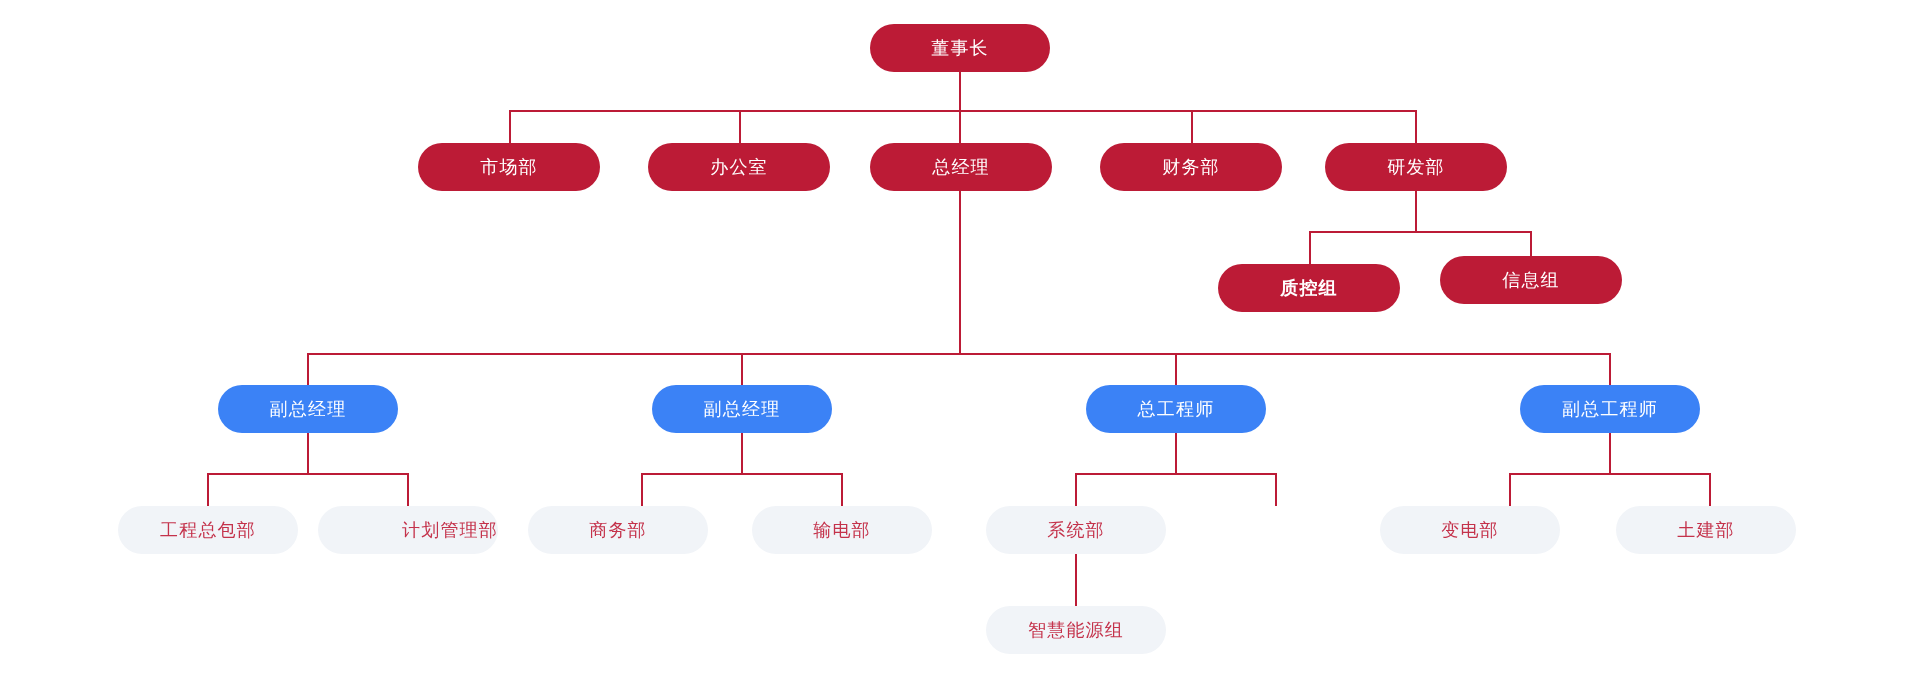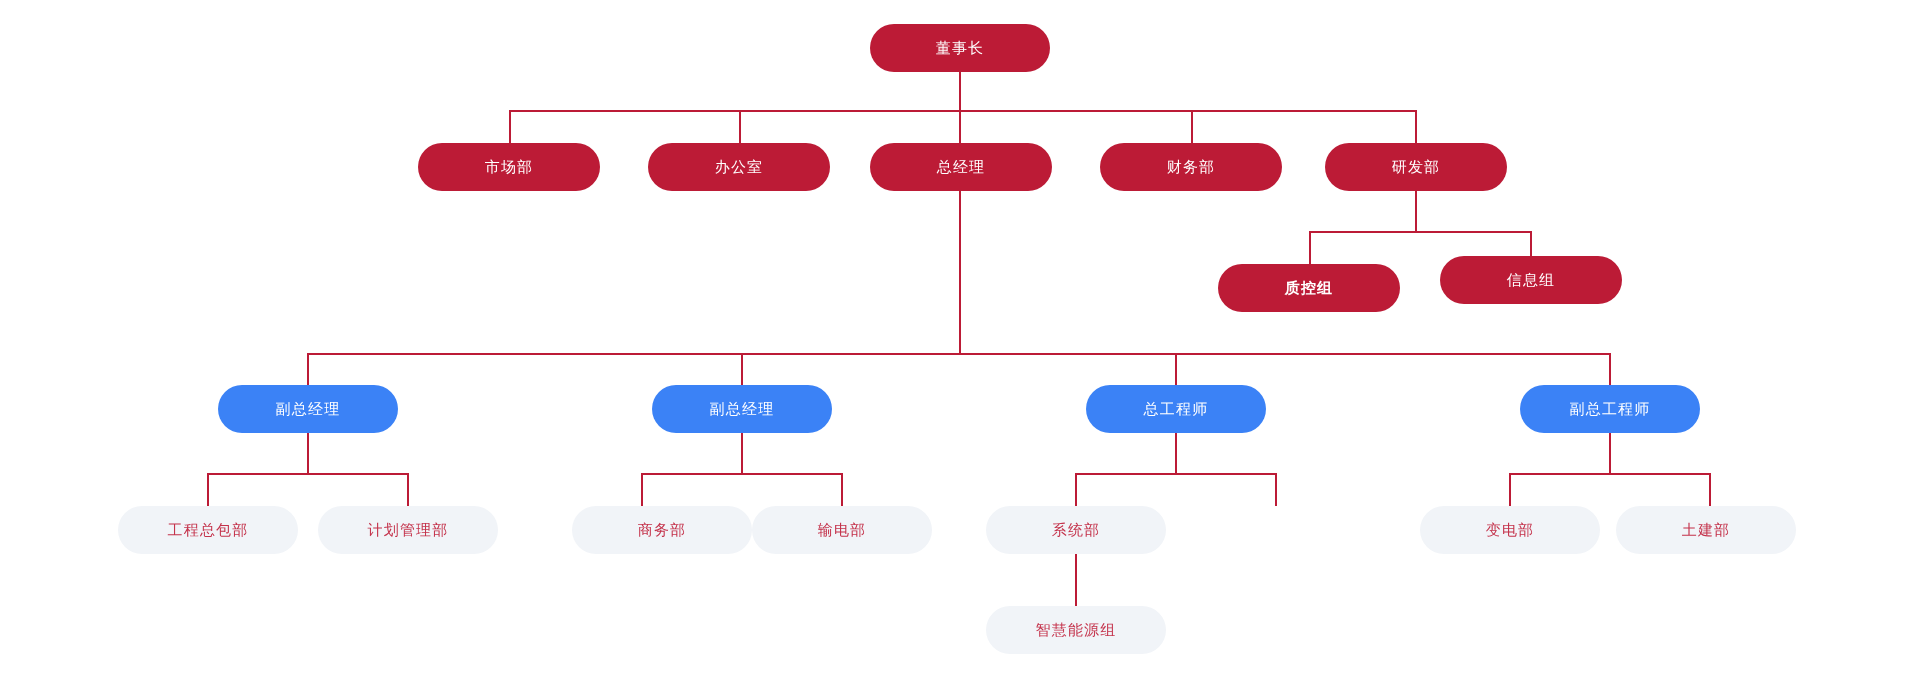--- a/index.html
+++ b/index.html
@@ -24,21 +24,21 @@
   .conn-h { height: 1.5px; }
   .conn-v { width: 1.5px; }
 
   
   .node {
     position: absolute;
     display: flex;
     align-items: center;
     justify-content: center;
     border-radius: 26px;
-    font-size: 15px;
+    font-size: 18px;
     letter-spacing: 1.2px;
     white-space: nowrap;
     height: 48px;
     user-select: none;
   }
   .node.lvl-root,
   .node.lvl-dark {
     background: #BC1B36;
     color: #ffffff;
   }
@@ -134,33 +134,33 @@
   <div class="node lvl-mid" style="left:1086px; top:385px; width:180px;">
     <span>总工程师</span>
   </div>
   <div class="node lvl-mid" style="left:1520px; top:385px; width:180px;">
     <span>副总工程师</span>
   </div>
 
   <div class="node lvl-leaf" style="left:118px; top:506px; width:180px;">
     <span>工程总包部</span>
   </div>
-  <div class="node lvl-leaf" style="left:318px; top:506px; width:180px;">
+  <div class="node lvl-leaf" style="left:318px; top:506px; width:180px;justify-content:flex-end;">
     <span>计划管理部</span>
   </div>
-  <div class="node lvl-leaf" style="left:572px; top:506px; width:180px;">
+  <div class="node lvl-leaf" style="left:528px; top:506px; width:180px;">
     <span>商务部</span>
   </div>
   <div class="node lvl-leaf" style="left:752px; top:506px; width:180px;">
     <span>输电部</span>
   </div>
   <div class="node lvl-leaf" style="left:986px; top:506px; width:180px;justify-content:center;">
     <span>系统部</span>
   </div>
-  <div class="node lvl-leaf" style="left:1420px; top:506px; width:180px;text-align:right;">
+  <div class="node lvl-leaf" style="left:1380px; top:506px; width:180px;text-align:right;">
     <span>变电部</span>
   </div>
   <div class="node lvl-leaf" style="left:1616px; top:506px; width:180px;">
     <span>土建部</span>
   </div>
 
   <div class="node lvl-leaf" style="left:986px; top:606px; width:180px;">
     <span>智慧能源组</span>
   </div>
 

